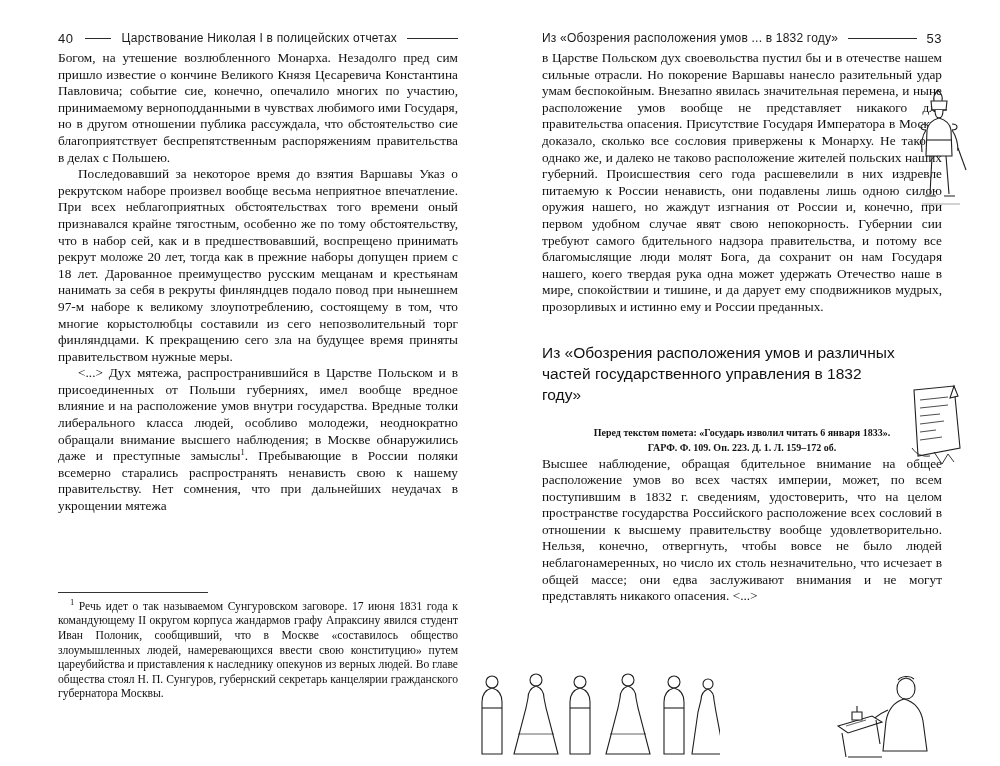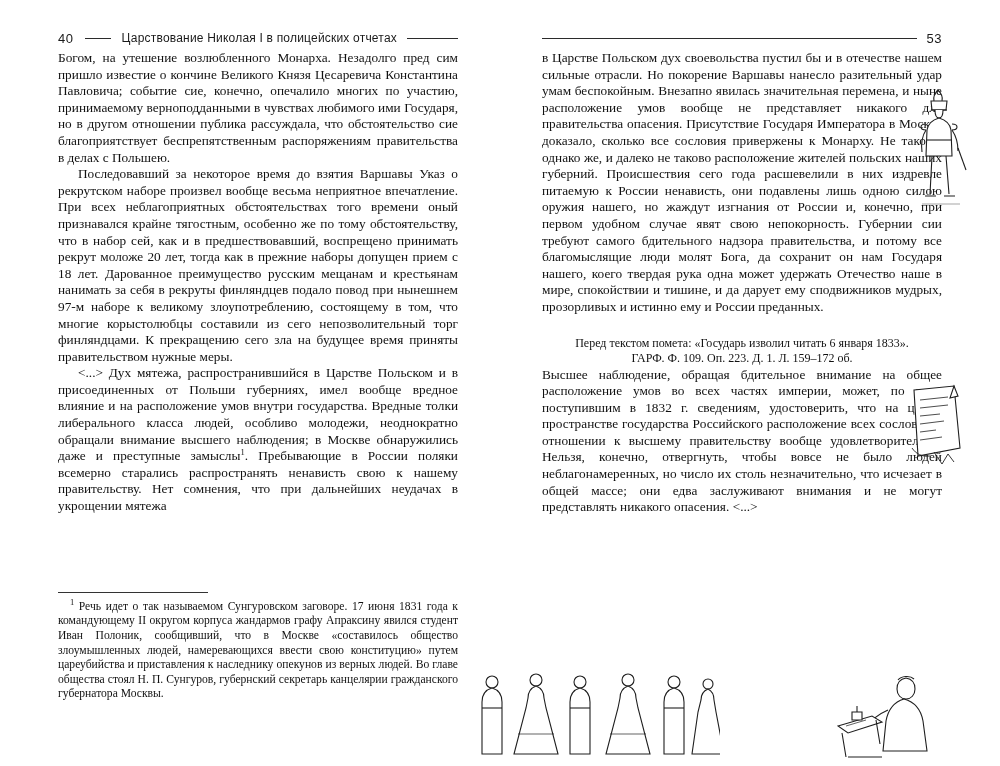--- a/index.html
+++ b/index.html
@@ -109,25 +109,26 @@
   .section-head {
     font-family: "Liberation Sans", sans-serif;
     font-size: 15.5px;
     line-height: 21px;
     color: #111;
     margin: 26px 0 0 0;
     font-weight: normal;
     max-width: 360px;
   }
   .note-block {
-    font-size: 12px;
+    font-size: 10px;
     line-height: 15.5px;
     margin: 20px 0 0 0;
     text-align: center;
     padding: 0 12px;
+    font-weight: bold;
   }
   .note-block p { margin: 0; }
   .subhead {
     font-family: "Liberation Sans", sans-serif;
     font-size: 12.4px;
     margin: 26px 0 16px 0;
     font-weight: normal;
   }
 
   
@@ -167,28 +168,30 @@
       <div class="footnote">
         <p><sup>1</sup> <span>Речь идет о так называемом Сунгуровском заговоре. 17 июня 1831 года к командующему II округом корпуса жандармов графу Апраксину явился студент Иван Полоник, сообщивший, что в Москве «составилось общество злоумышленных людей, намеревающихся ввести свою конституцию» путем цареубийства и приставления к наследнику опекунов из верных людей. Во главе общества стоял Н. П. Сунгуров, губернский секретарь канцелярии гражданского губернатора Москвы.</span></p>
       </div>
     </div>
 
   </div>
 
   <div class="col col-right">
 
     <div class="runhead right">
+      <span class="title">Из «Обозрения расположения умов ... в 1832 году»</span>
       <span class="rule flex"></span>
       <span class="folio">53</span>
     </div>
 
     <div class="body-text">
       <p>в Царстве Польском дух своевольства пустил бы и в отечестве нашем сильные отрасли. Но покорение Варшавы нанесло разительный удар умам беспокойным. Внезапно явилась значительная перемена, и ныне расположение умов вообще не представляет никакого для правительства опасения. Присутствие Государя Императора в Москве доказало, сколько все сословия привержены к Монарху. Не таково, однако же, и далеко не таково расположение жителей польских наших губерний. Происшествия сего года расшевелили в них издревле питаемую к России ненависть, они подавлены лишь одною силою оружия нашего, но жаждут изгнания от России и, конечно, при первом удобном случае явят свою непокорность. Губернии сии требуют самого бдительного надзора правительства, и потому все благомыслящие люди молят Бога, да сохранит он нам Государя нашего, коего твердая рука одна может удержать Отечество наше в мире, спокойствии и тишине, и да дарует ему сподвижников мудрых, прозорливых и истинно ему и России преданных.</p>
     </div>
 
+    <h2 class="section-head">Из «Обозрения расположения умов и различных частей государственного управления в 1832 году»</h2>
 
     <div class="note-block">
       <p>Перед текстом помета: «Государь изволил читать 6 января 1833».</p>
       <p>ГАРФ. Ф. 109. Оп. 223. Д. 1. Л. 159–172 об.</p>
     </div>
 
 
     <div class="body-text">
       <p>Высшее наблюдение, обращая бдительное внимание на общее расположение умов во всех частях империи, может, по всем поступившим в 1832 г. сведениям, удостоверить, что на целом пространстве государства Российского расположение всех сословий в отношении к высшему правительству вообще удовлетворительно. Нельзя, конечно, отвергнуть, чтобы вовсе не было людей неблагонамеренных, но число их столь незначительно, что исчезает в общей массе; они едва заслуживают внимания и не могут представлять никакого опасения. &lt;...&gt;</p>
     </div>

